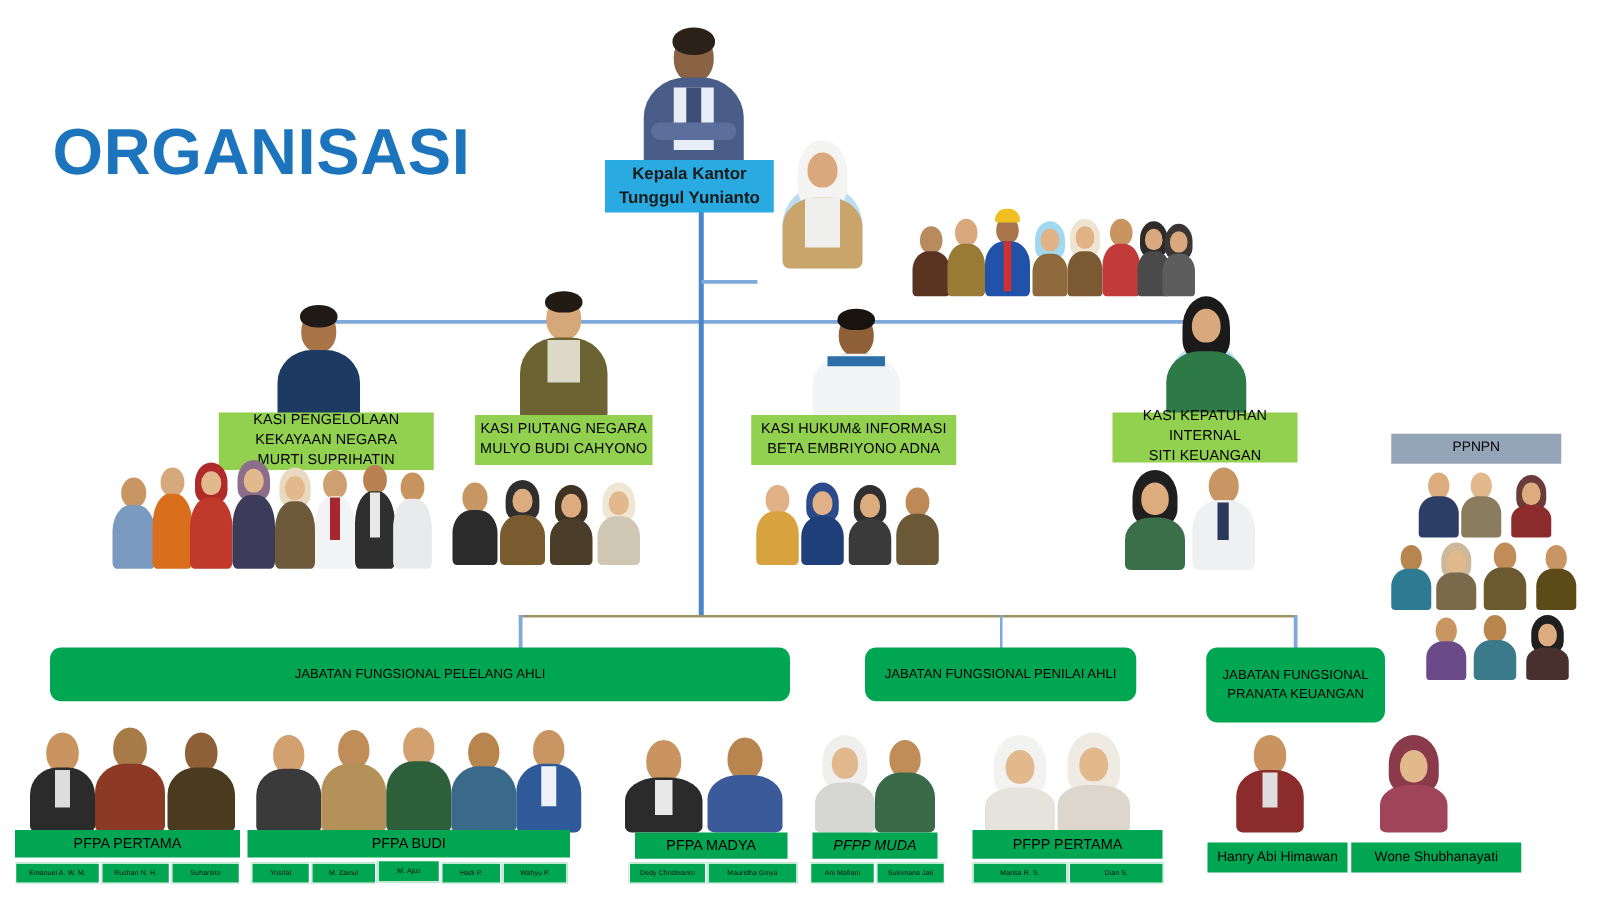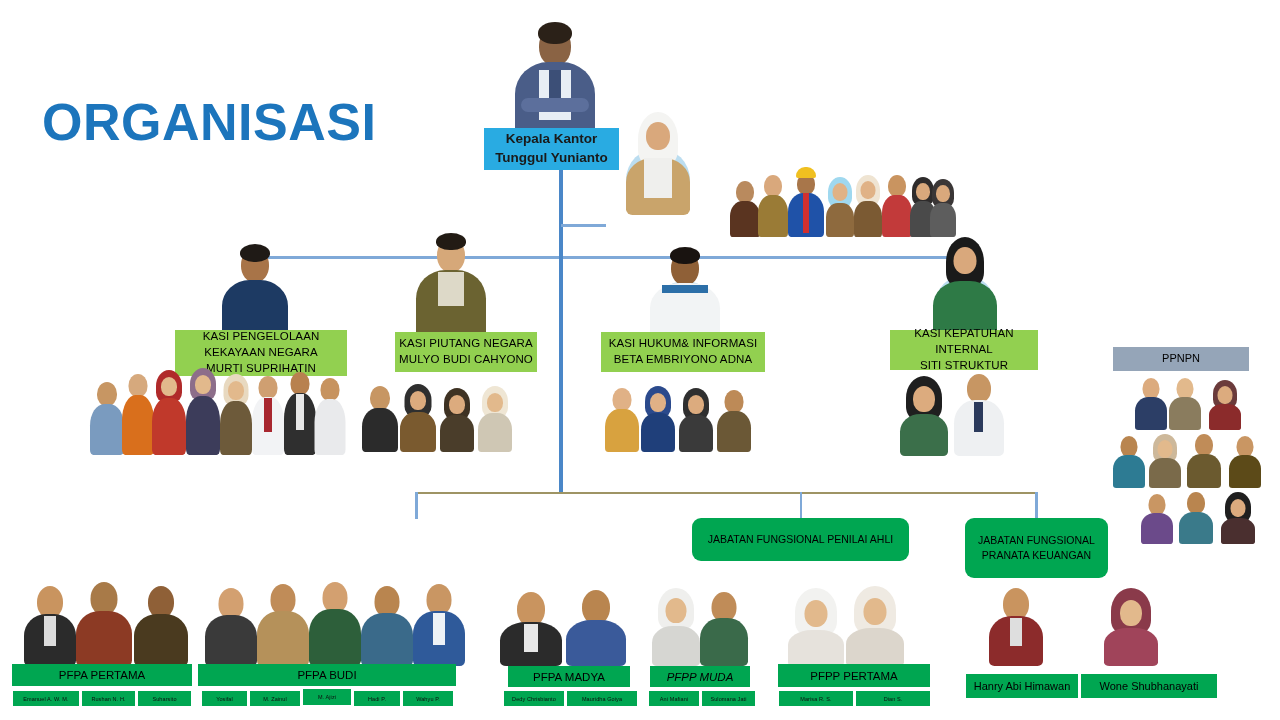--- a/index.html
+++ b/index.html
@@ -246,33 +246,33 @@
     <span>Kepala Kantor</span>
     <span>Tunggul Yunianto</span>
   </div>
 
 
   <div class="box box-green" style="left:175px; top:330px; width:172px; height:46px;">
     <span>KASI PENGELOLAAN KEKAYAAN NEGARA</span>
     <span>MURTI SUPRIHATIN</span>
   </div>
 
-  <div class="box box-green" style="left:395px; top:332px; width:142px; height:40px;">
+  <div class="box box-green" style="left:380px; top:332px; width:142px; height:40px;">
     <span>KASI PIUTANG NEGARA</span>
     <span>MULYO BUDI CAHYONO</span>
   </div>
 
   <div class="box box-green" style="left:601px; top:332px; width:164px; height:40px;">
     <span>KASI HUKUM&amp; INFORMASI</span>
     <span>BETA EMBRIYONO ADNA</span>
   </div>
 
   <div class="box box-green" style="left:890px; top:330px; width:148px; height:40px;">
     <span>KASI KEPATUHAN INTERNAL</span>
-    <span>SITI STRUKTUR</span>
+    <span>SITI KEUANGAN</span>
   </div>
 
   <div class="box box-grey" style="left:1113px; top:347px; width:136px; height:24px;">
     <span>PPNPN</span>
   </div>
 
   <div class="grp" style="left:90px; top:360px; width:255px; height:95px;">
     <div class="person" style="left:0; top:22px; width:34px; height:73px;">
       <div class="p-head" style="top:0; width:20px; height:24px; background:#c79663;"></div>
       <div class="p-body" style="top:22px; width:34px; height:51px; background:#7a9bbf;"></div>
@@ -410,20 +410,23 @@
       <div class="p-head" style="top:0; width:18px; height:22px; background:#b9854f;"></div>
       <div class="p-body" style="top:20px; width:34px; height:32px; background:#3a7a8a;"></div>
     </div>
     <div class="person" style="left:108px; top:114px; width:34px; height:52px;">
       <div class="p-hijab" style="top:0; width:26px; height:30px; background:#1f1f1f;"></div>
       <div class="p-head" style="top:7px; width:15px; height:18px; background:#dcab7e;"></div>
       <div class="p-body" style="top:26px; width:34px; height:26px; background:#4a2f2f;"></div>
     </div>
   </div>
 
+  <div class="bar-green" style="left:40px; top:518px; width:592px; height:43px;">
+    <span>JABATAN FUNGSIONAL PELELANG AHLI</span>
+  </div>
   <div class="bar-green" style="left:692px; top:518px; width:217px; height:43px;">
     <span>JABATAN FUNGSIONAL PENILAI  AHLI</span>
   </div>
   <div class="bar-green" style="left:965px; top:518px; width:143px; height:60px; padding:0 8px;">
     <span>JABATAN FUNGSIONAL PRANATA KEUANGAN</span>
   </div>
 
   <div class="grp" style="left:18px; top:580px; width:180px; height:86px;">
     <div class="person" style="left:6px; top:6px; width:52px; height:80px;">
       <div class="p-head" style="top:0; width:26px; height:32px; background:#c9945f;"></div>

